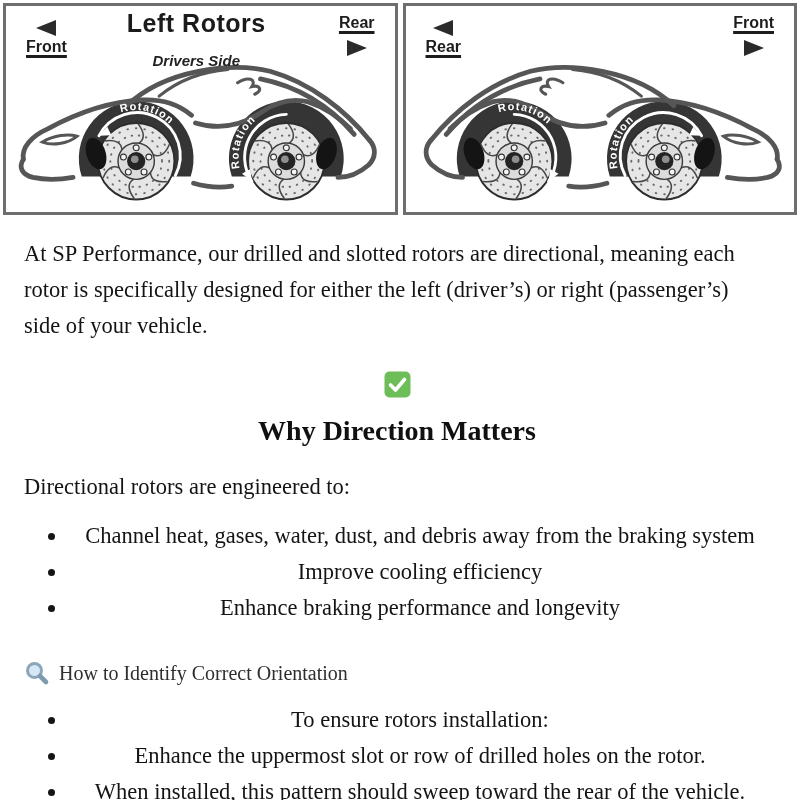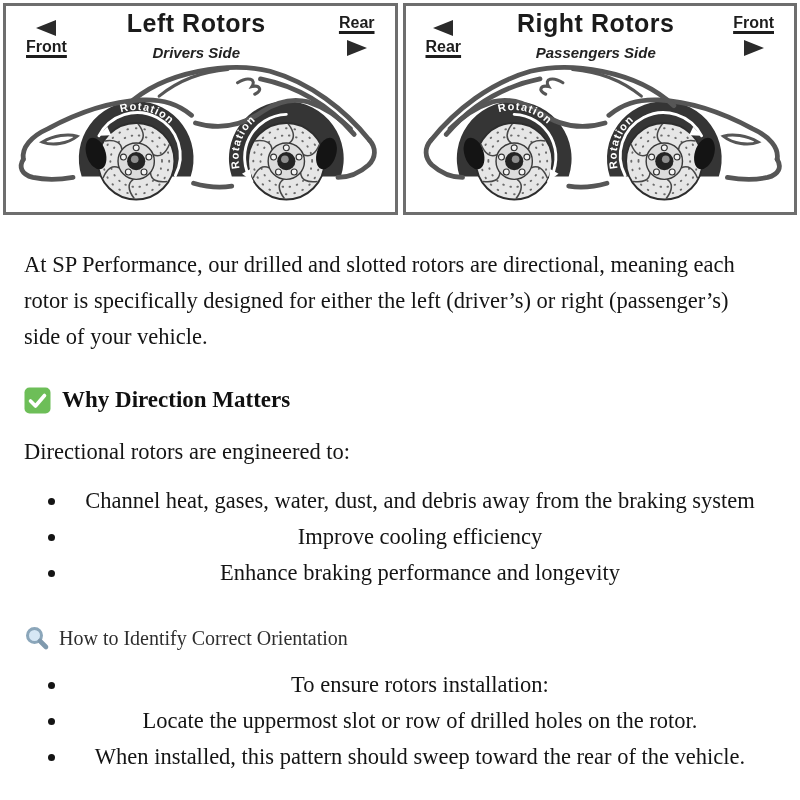--- a/index.html
+++ b/index.html
@@ -5,41 +5,41 @@
   html,body { margin:0; padding:0; background:#fff; }
   body { width:800px; font-family:"Liberation Serif", serif; color:#141414; }
   .page { width:800px; }
 
   
   .diagram-row { display:flex; gap:5px; padding:3px 3px 0 3px; }
   .panel { flex:1; border:3px solid #6e6e6e; background:#fff; height:206px; overflow:hidden; position:relative; }
   .panel-header { position:relative; height:50px; }
   .panel-titles { position:absolute; left:0; right:8px; top:4px; text-align:center; }
   .panel-title { font-family:"Liberation Sans", sans-serif; font-weight:bold; font-size:25px; line-height:26px; color:#1b1b1b; letter-spacing:0.5px; }
-  .panel-subtitle { font-family:"Liberation Sans", sans-serif; font-weight:bold; font-style:italic; font-size:15px; color:#222; margin-top:8px; }
+  .panel-subtitle { font-family:"Liberation Sans", sans-serif; font-weight:bold; font-style:italic; font-size:15px; color:#222; margin-top:16px; }
   .dir { position:absolute; top:8px; display:flex; align-items:center; gap:2px;flex-direction:column; }
   .dir-left { left:20px; }
   .dir-right { right:20px; }
   .dir-text { font-family:"Liberation Sans", sans-serif; font-weight:bold; font-size:16px; color:#1d1d1d; text-decoration:underline; text-decoration-thickness:2.5px; text-underline-offset:3px; }
   .tri { width:0; height:0; border-top:8px solid transparent; border-bottom:8px solid transparent; margin-top:6px; }
   .tri-left { border-right:20px solid #2b2b2b; }
   .tri-right { border-left:20px solid #2b2b2b; }
   .car-svg { display:block; width:100%; height:153px; }
 
   .car-line { fill:none; stroke:#565656; stroke-width:5; stroke-linecap:round; }
   .car-line-thin { fill:none; stroke:#565656; stroke-width:3.2; stroke-linecap:round; }
   .arch { fill:#353535; }
   .arrow-arc { fill:none; stroke:#ffffff; stroke-width:3; stroke-linecap:round; }
   .arrow-head { fill:#ffffff; }
   .rot-text { fill:#ffffff; font-family:"Liberation Sans", sans-serif; font-weight:bold; font-size:11.5px; letter-spacing:1.2px; }
 
   
   .article { padding:0 30px 28px 24px; font-size:22.5px; line-height:1.6; }
-  .intro { margin:32px 0 0 0; max-width:730px; }
-  h2.sec { display:flex; align-items:center; gap:11px; font-size:23px; font-weight:bold; margin:27px 0 0 0; color:#101010; }
+  .intro { margin:21px 0 0 0; max-width:730px; }
+  h2.sec { display:flex; align-items:center; gap:11px; font-size:28px; font-weight:bold; margin:27px 0 0 0; color:#101010;flex-direction:column; }
   h3.sec { display:flex; align-items:center; gap:9px; font-size:20px; font-weight:normal; margin:31px 0 0 0; color:#2e2e2e; }
   .lead { margin:15px 0 0 0; }
   ul.blist { margin:13px 0 0 0; padding-left:44px; max-width:700px; }
   ul.blist li { padding-left:4px;text-align:center; }
   .icon-badge { display:inline-flex; flex:none; }
 
   .check-box { width:27px; height:27px; }
 </style>
 </head>
 <body>
@@ -122,24 +122,20 @@
         </g>
       </svg>
     </div>
 
     <div class="panel">
       <div class="panel-header">
         <div class="dir dir-left">
           <span class="tri tri-left"></span>
           <span class="dir-text">Rear</span>
         </div>
-        <div class="panel-titles">
-          <div class="panel-title">Right Rotors</div>
-          <div class="panel-subtitle">Passengers Side</div>
-        </div>
         <div class="dir dir-right">
           <span class="dir-text">Front</span>
           <span class="tri tri-right"></span>
         </div>
       </div>
 
       <svg class="car-svg" viewBox="0 0 390 160">
         <defs>
           <g id="rotor-b">
             <circle r="40" fill="#e6e6e6" stroke="#2d2d2d" stroke-width="2"></circle>
@@ -226,18 +222,18 @@
         <svg width="26" height="26" viewBox="0 0 26 26">
           <circle cx="10.5" cy="10.5" r="7" fill="#d6e7f5" stroke="#8ba6ba" stroke-width="3"></circle>
           <line x1="16" y1="16" x2="22" y2="22" stroke="#7f99ad" stroke-width="4.6" stroke-linecap="round"></line>
         </svg>
       </span>
       <span>How to Identify Correct Orientation</span>
     </h3>
 
     <ul class="blist">
       <li>To ensure rotors installation:</li>
-      <li>Locate the uppermost slot or row of drilled holes on the rotor.</li>
+      <li>Enhance the uppermost slot or row of drilled holes on the rotor.</li>
       <li>When installed, this pattern should sweep toward the rear of the vehicle.</li>
     </ul>
 
   </div>
 </div>
 
 </body></html>

